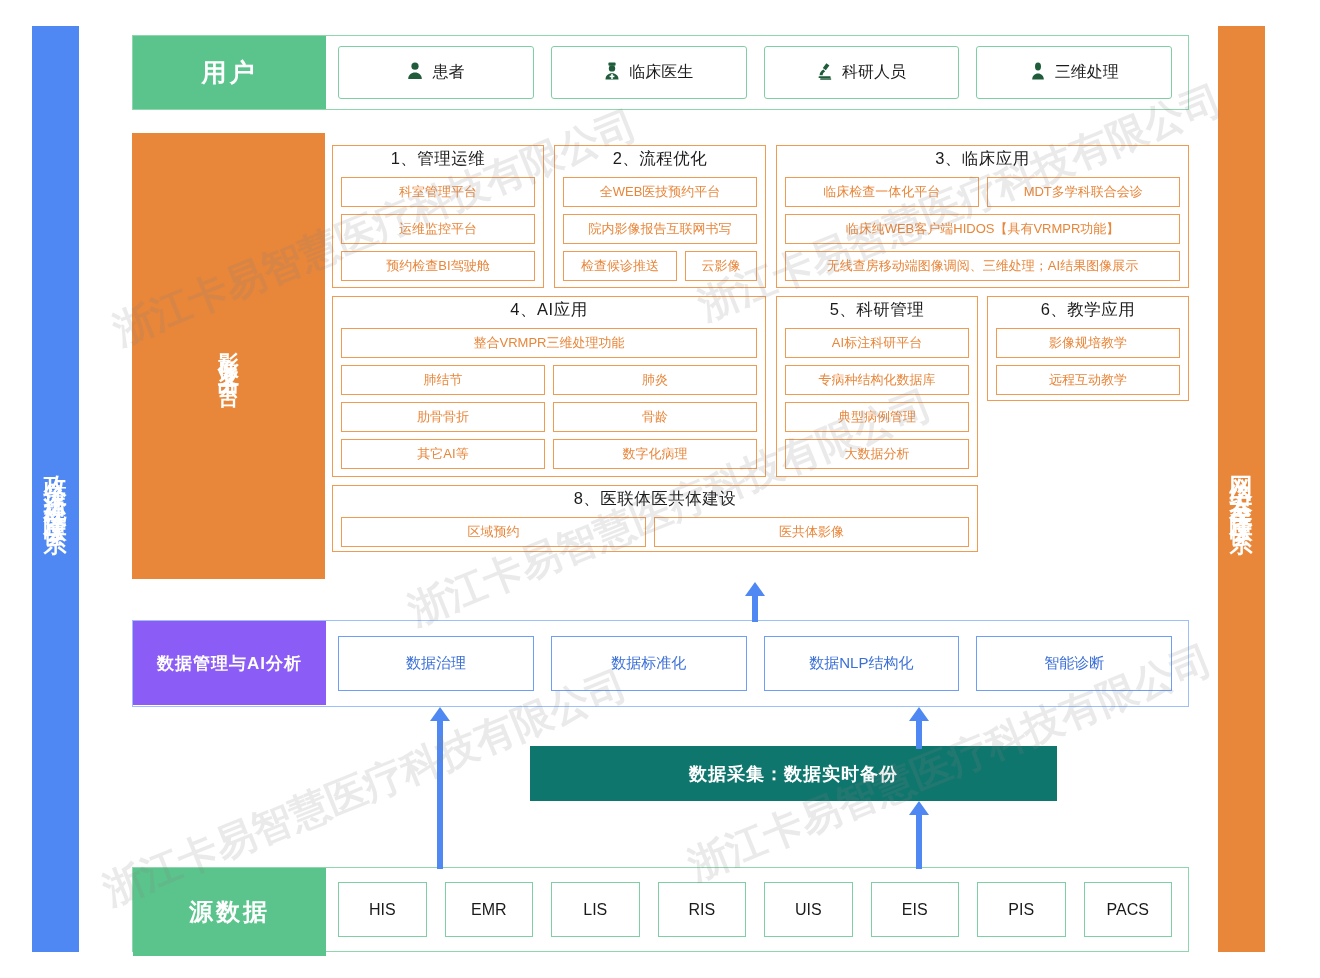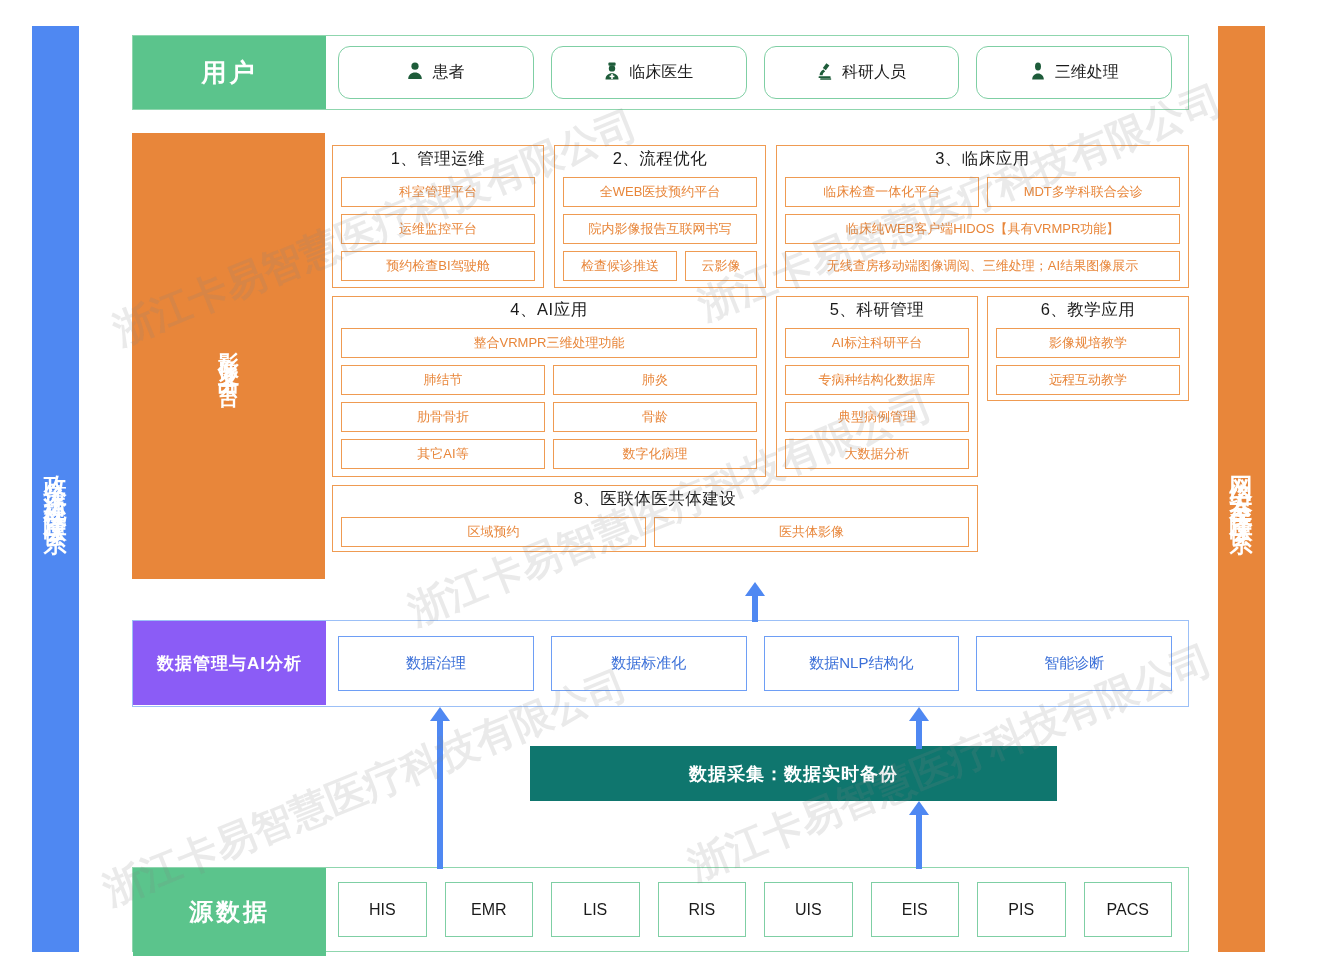--- a/index.html
+++ b/index.html
@@ -26,21 +26,21 @@
   
   .rowbox{position:absolute;box-sizing:border-box;background:#fff;}
 
   
   .users-row{left:132px;top:35px;width:1057px;height:75px;border:1px solid #8fd6ae;}
   .users-label{position:absolute;left:0;top:0;width:193px;height:73px;background:#5bc48c;
                display:flex;align-items:center;justify-content:center;
                color:#fff;font-weight:bold;font-size:25px;letter-spacing:3px;}
   .users-items{position:absolute;left:205px;top:0;right:8px;height:73px;
                display:flex;align-items:center;gap:17px;padding-right:8px;box-sizing:border-box;}
-  .user-card{flex:1;height:51px;border:1px solid #7fcfa4;background:#fff;border-radius:12px;
+  .user-card{flex:1;height:51px;border:1px solid #7fcfa4;background:#fff;border-radius:3px;
              display:flex;align-items:center;justify-content:center;gap:9px;
              color:#1b1b1b;font-size:16px;}
   .user-card svg{flex:0 0 auto;}
 
   
   .mid-row{left:132px;top:133px;width:1057px;height:446px;}
   .mid-label{position:absolute;left:0;top:0;width:193px;height:446px;background:#e8863a;
              display:flex;align-items:center;justify-content:center;}
   .mid-label .band-text{font-size:21px;letter-spacing:7px;}
   .mid-panels{position:absolute;left:200px;top:0;width:857px;height:446px;}

